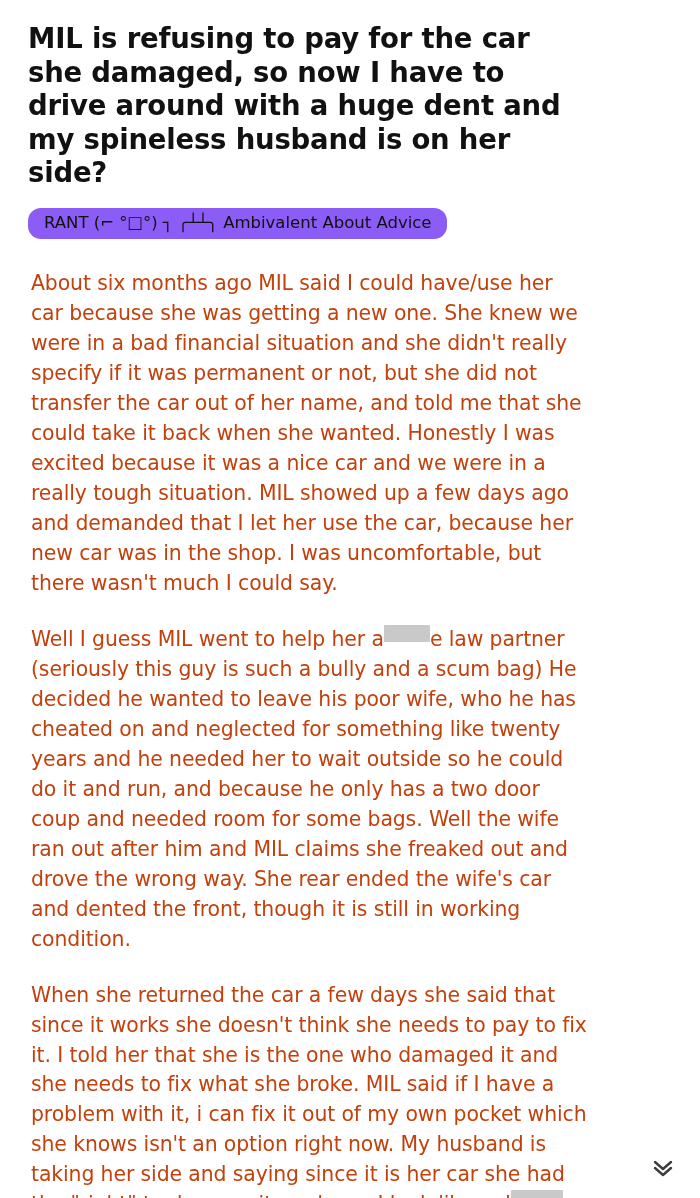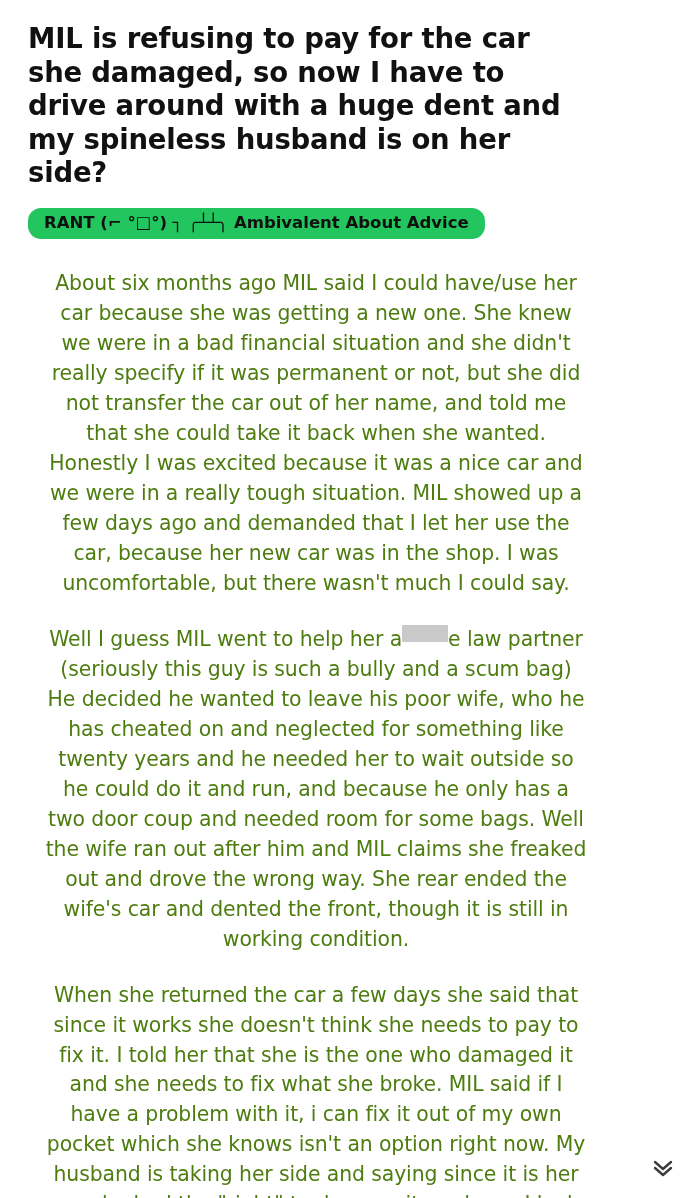--- a/index.html
+++ b/index.html
@@ -26,37 +26,36 @@
     font-weight: bold;
     letter-spacing: -0.2px;
     color: #111111;
     margin: 0 0 18px 0;
   }
   .tag-row {
     margin: 0 0 30px 0;
   }
   .flair-badge {
     display: inline-block;
-    background: #22c55e;
+    background: #8b5cf6;
     color: #10100f;
     border-radius: 13px;
     padding: 6px 16px 7px 16px;
     font-size: 16.5px;
-    font-weight: bold;
+    font-weight: normal;
     line-height: 1.1;
     white-space: nowrap;
     max-width: 100%;
   }
   .body-text p {
     font-size: 20.4px;
     line-height: 1.47;
-    margin: 0 0 26px 16px;
-    color: #4d7c0f;
+    margin: 0 0 26px 3px;
+    color: #c2410c;
     letter-spacing: -0.1px;
-    text-align: center;
   }
   .redact {
     display: inline-block;
     background: #c9c9c9;
     color: transparent;
     border-radius: 1px;
     vertical-align: baseline;
     user-select: none;
   }
   .redact.r1 { width: 46px; height: 17px; }

